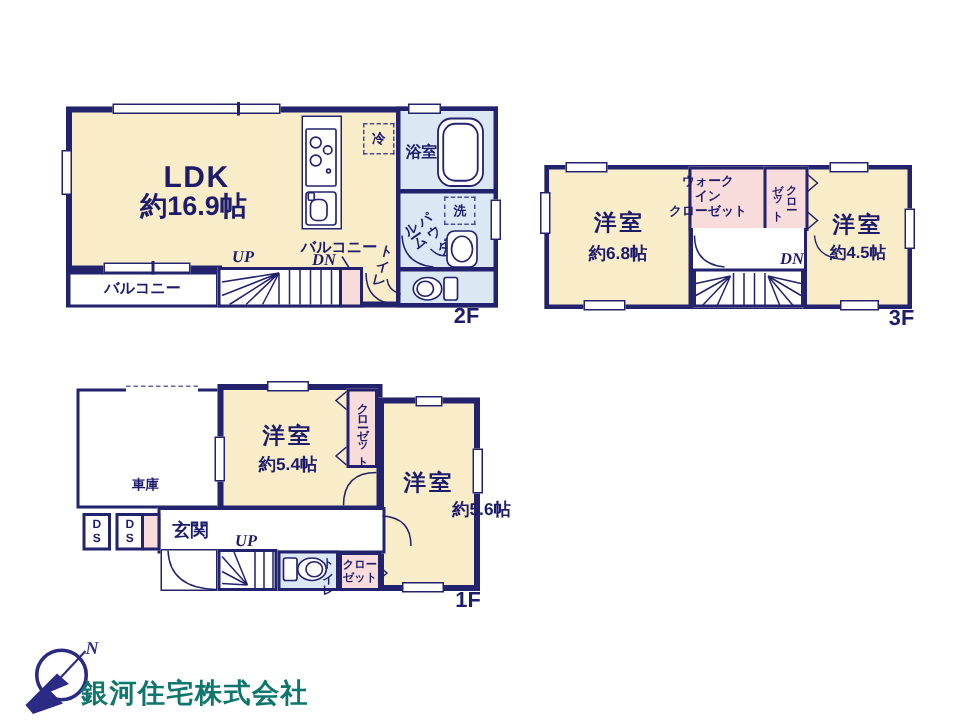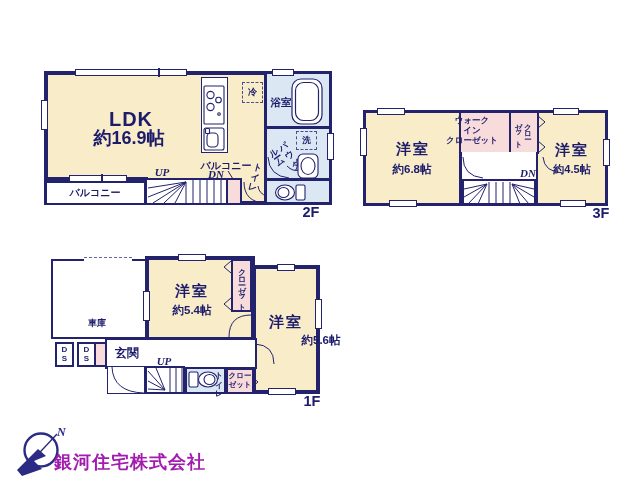--- a/index.html
+++ b/index.html
@@ -30,21 +30,21 @@
        white-space:nowrap;line-height:1.15;text-align:center;}
   .vlbl{position:absolute;transform:translate(-50%,-50%);writing-mode:vertical-rl;
         text-orientation:upright;font-weight:bold;color:var(--ink);line-height:1;}
   .vcols{position:absolute;transform:translate(-50%,-50%);writing-mode:vertical-rl;
          text-orientation:upright;font-weight:bold;color:var(--ink);line-height:1.25;}
   .updn{font-family:"Liberation Serif",serif;font-style:italic;font-weight:bold;
         font-size:11px;color:var(--ink);}
   .flabel{font-size:14.5px;}
   .overlay{position:absolute;left:0;top:0;pointer-events:none;}
   .company{position:absolute;left:54px;top:450px;font-size:18px;letter-spacing:1px;
-           color:#a21caf;font-weight:bold;}
+           color:#0f766e;font-weight:bold;}
 </style>
 </head>
 <body>
 
 <div class="screen">
 
   <div class="room b4 cream abs" style="left:44px;top:71px;width:288px;height:134px;"></div>
 
   <div class="wallseg" style="left:44px;top:177px;width:104px;height:5px;"></div>
 

